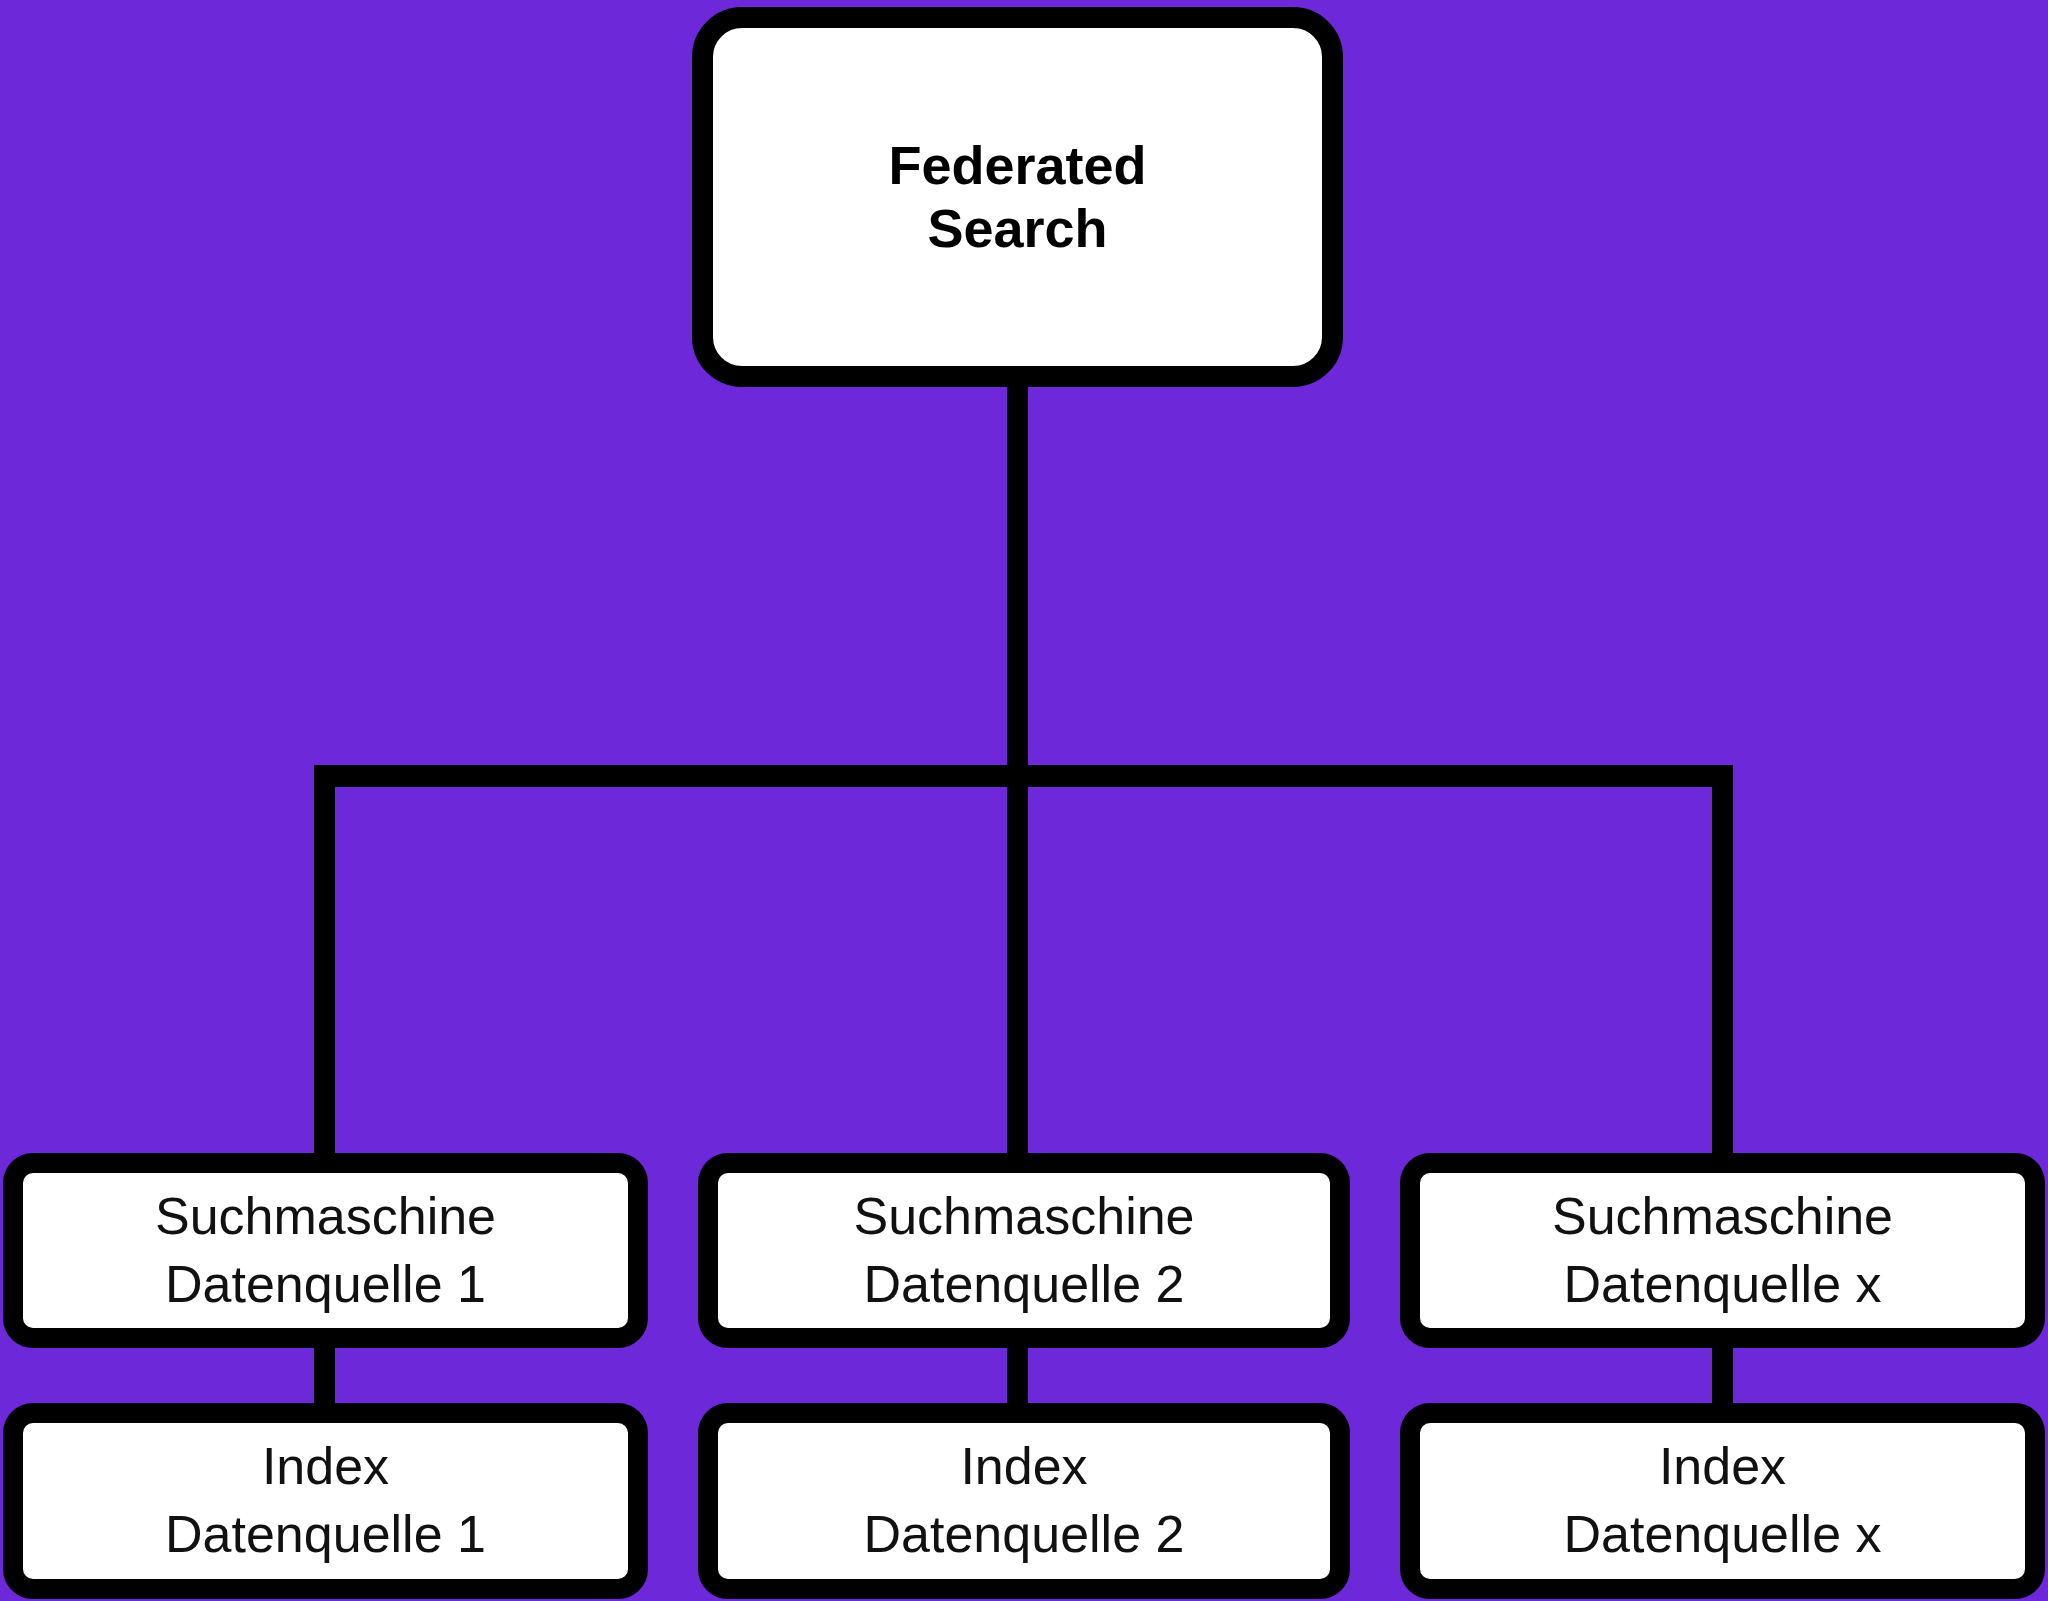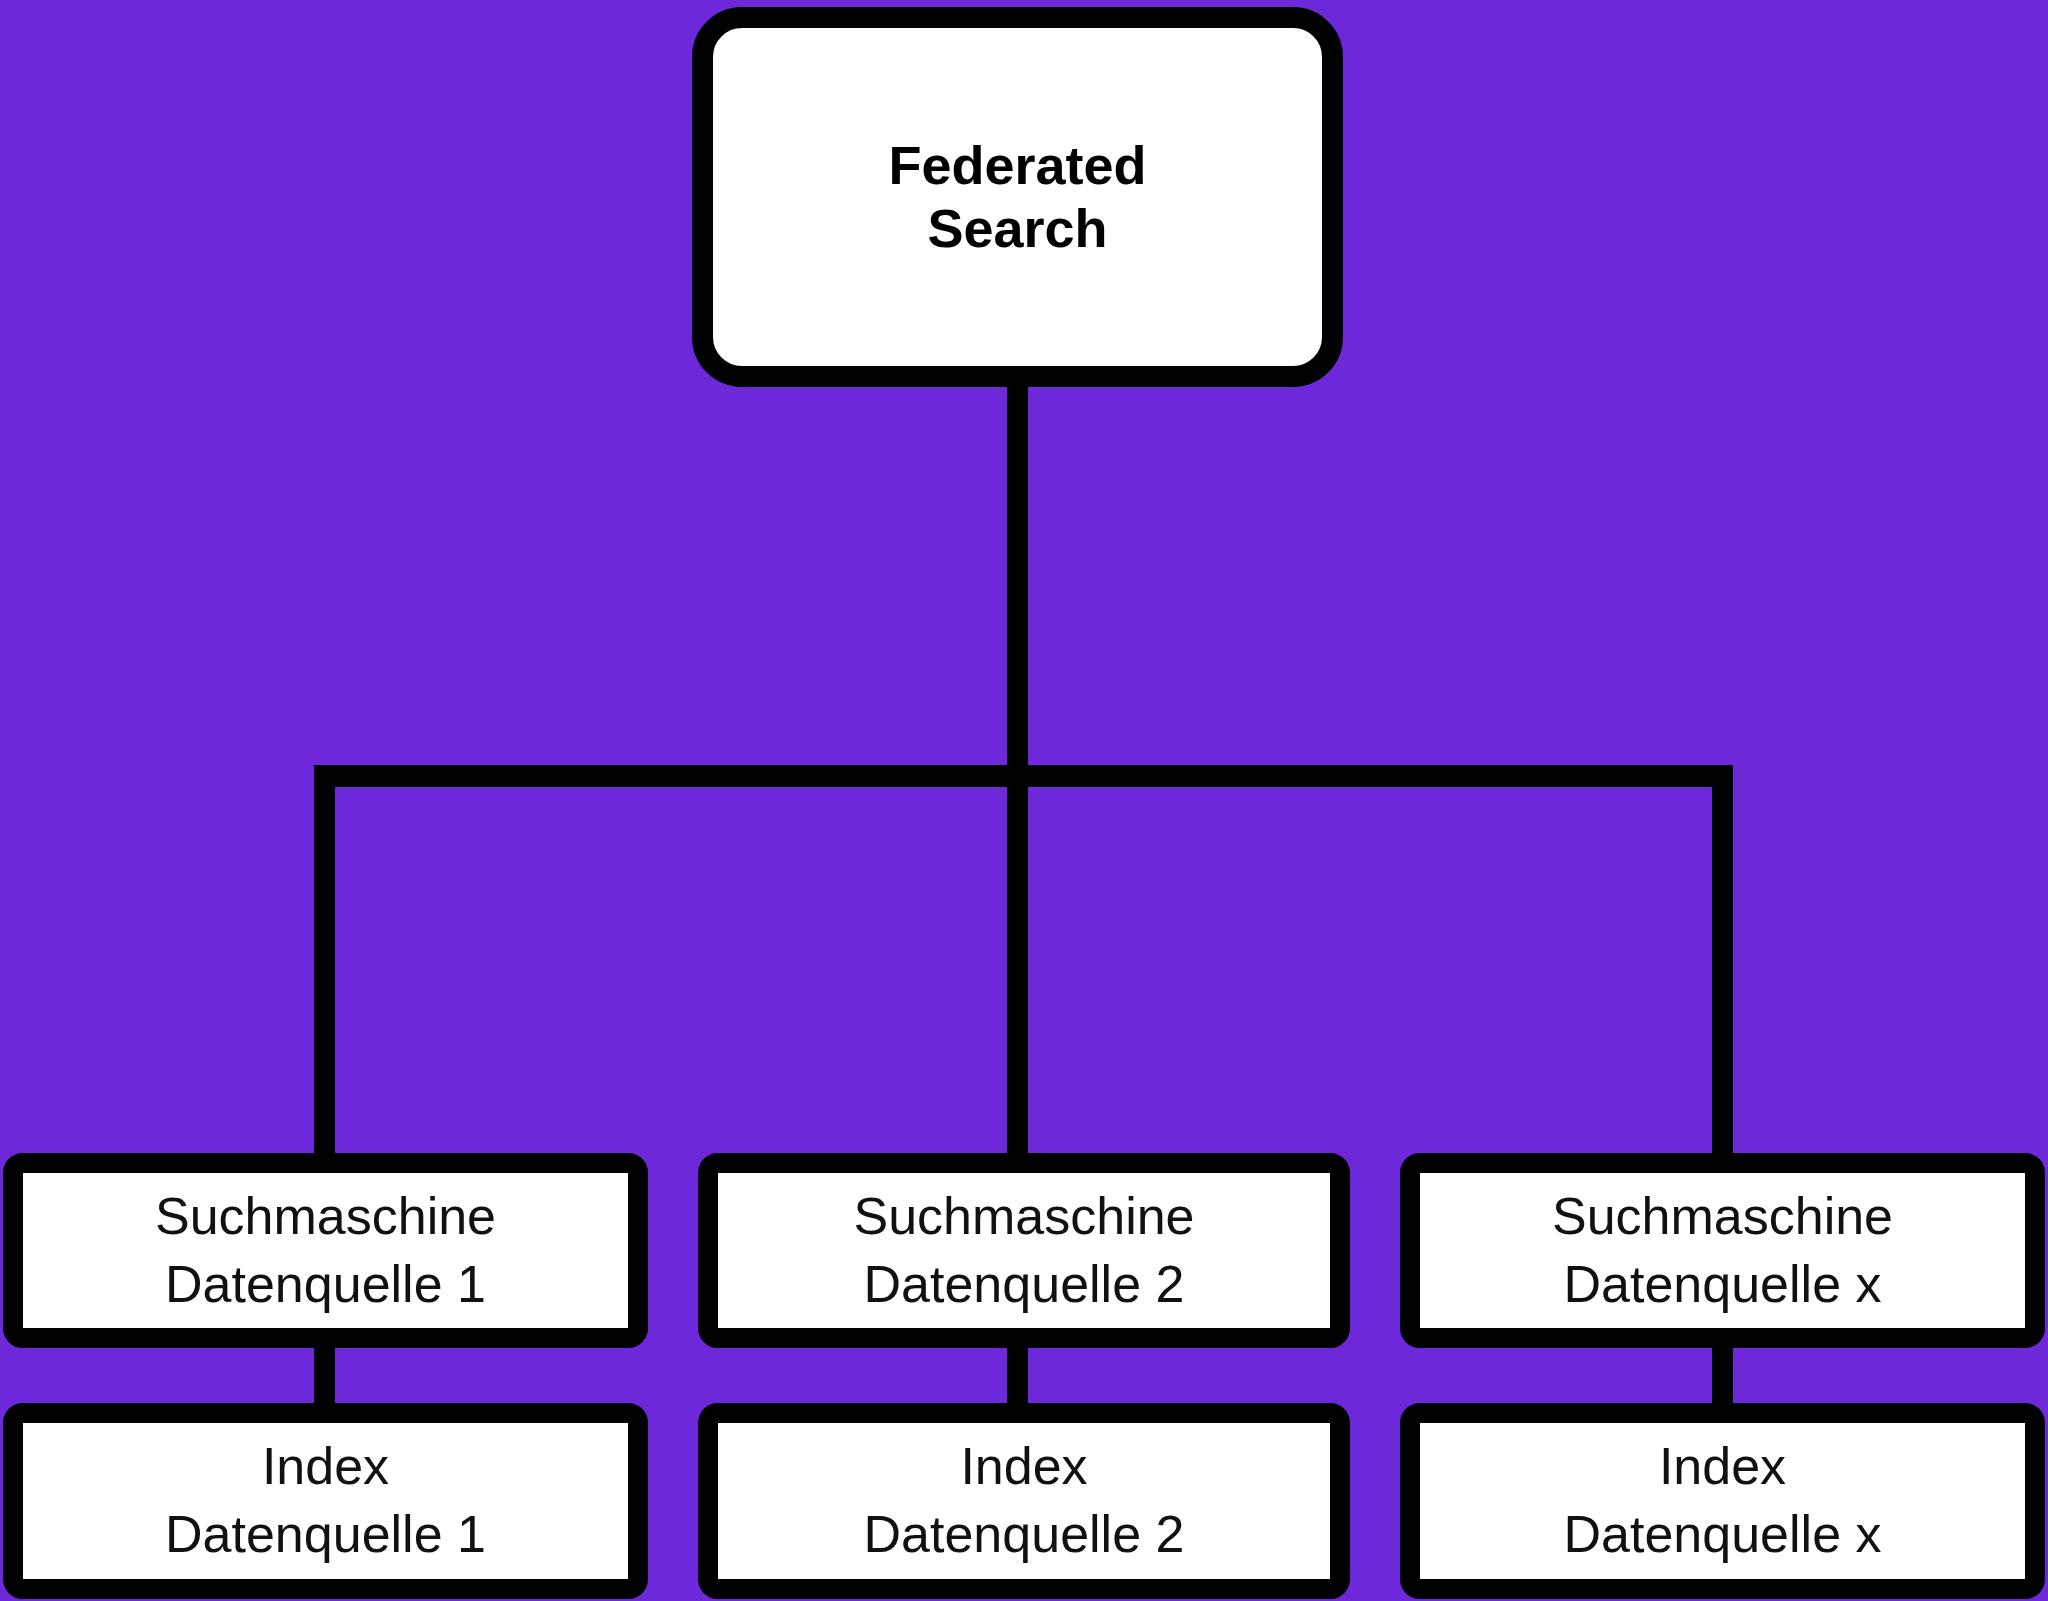--- a/index.html
+++ b/index.html
@@ -14,21 +14,21 @@
     background: #6d28d9;
     font-family: "Liberation Sans", sans-serif;
     overflow: hidden;
     padding-left: 12px;
   }
   .node {
     position: absolute;
     box-sizing: border-box;
     background: #ffffff;
     border: 20px solid #000000;
-    border-radius: 20px;
+    border-radius: 30px;
     display: flex;
     flex-direction: column;
     align-items: center;
     justify-content: center;
     text-align: center;
     color: #111111;
     z-index: 2;
   }
   .node .line {
     display: block;

